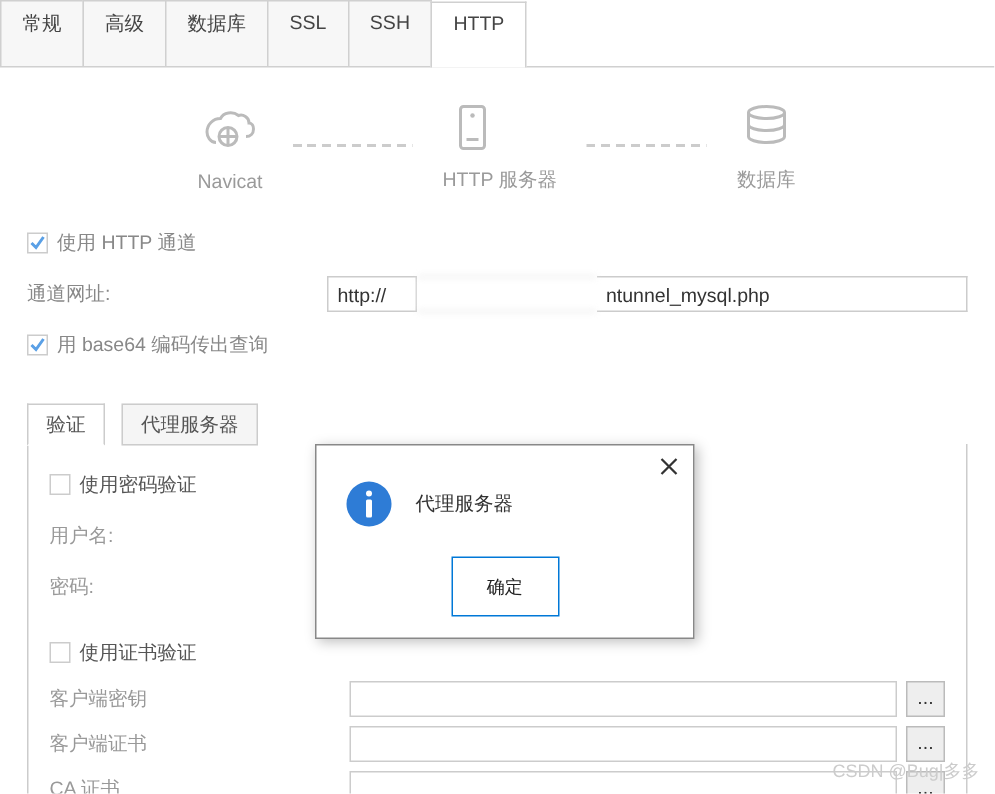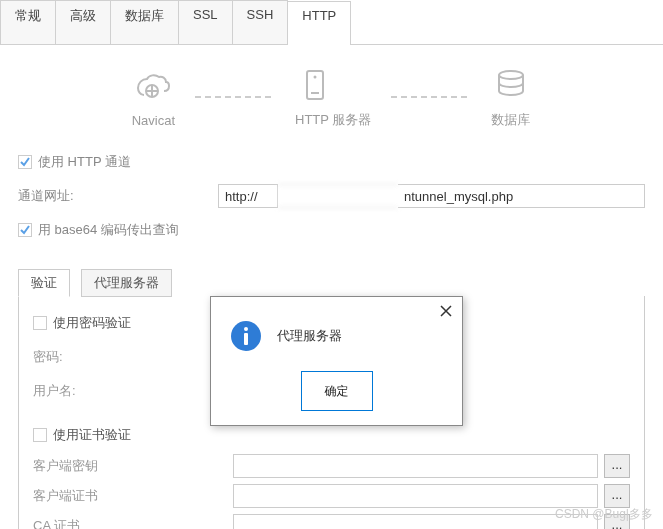--- a/index.html
+++ b/index.html
@@ -104,24 +104,24 @@
   <div class="subtabs">
     <div class="subtab active">验证</div>
     <div class="subtab">代理服务器</div>
   </div>
   <div class="subpanel">
     <div class="row">
       <span class="chk"></span>
       <span class="chklbl" style="color:#555">使用密码验证</span>
     </div>
     <div class="row">
-        <span class="lbl" style="width:190px;color:#999">密码:</span>
+        <span class="lbl" style="width:190px;color:#999">用户名:</span>
       </div>
     <div class="row">
-        <span class="lbl" style="width:190px;color:#999">用户名:</span>
+        <span class="lbl" style="width:190px;color:#999">密码:</span>
       </div>
     <div class="spacer"></div>
     <div class="row">
       <span class="chk"></span>
       <span class="chklbl" style="color:#555">使用证书验证</span>
     </div>
     <div class="file-row">
       <span class="lbl2">客户端密钥</span>
       <input type="text" style="">
       <div class="dots">...</div>

